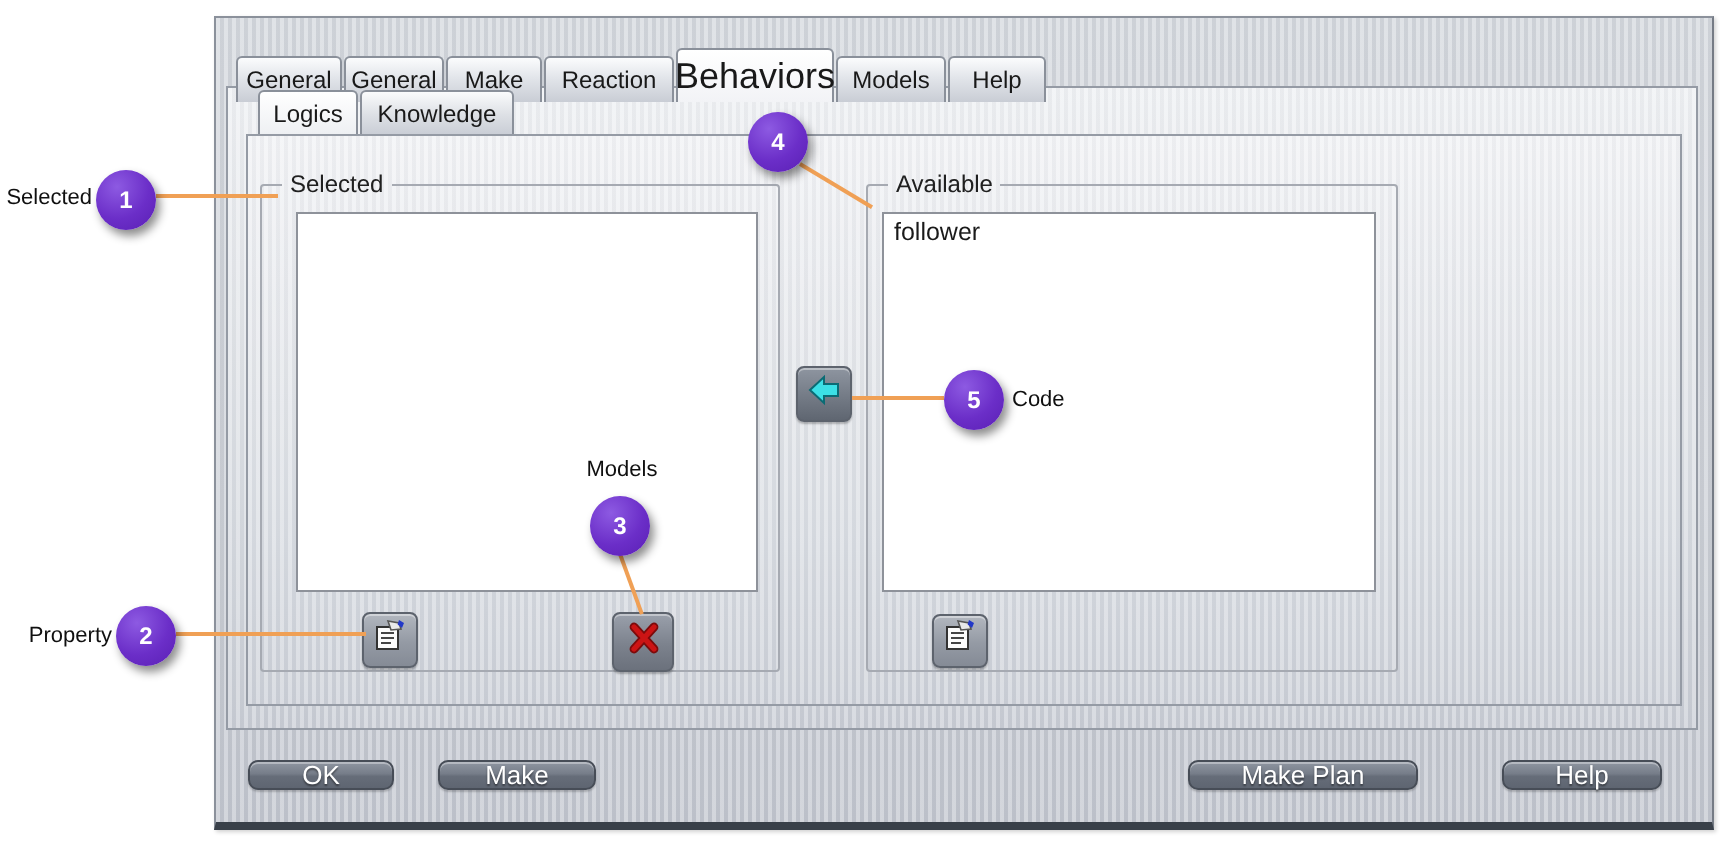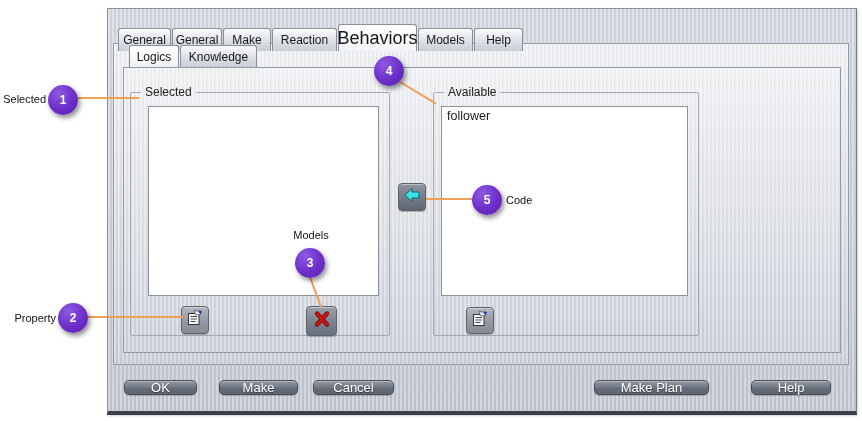--- a/index.html
+++ b/index.html
@@ -179,21 +179,20 @@
         <line x1="4.5" y1="10" x2="11" y2="10" stroke="#444" stroke-width="1"></line>
         <line x1="4.5" y1="12.5" x2="9.5" y2="12.5" stroke="#444" stroke-width="1"></line>
         <polygon points="8,1.5 13.5,2.5 14.5,5.5 9.5,6" fill="#e9e9e9" stroke="#555" stroke-width="0.8"></polygon>
         <polygon points="13.5,1 16,2.5 15,5 12.8,3.2" fill="#2238c8"></polygon>
       </svg>
     </span>
   </div>
 
   <div class="btn" id="btn-ok">OK</div>
   <div class="btn" id="btn-apply">Make</div>
-  <div class="btn" id="btn-cancel">Cancel</div>
   <div class="btn" id="btn-makeplan">Make Plan</div>
   <div class="btn" id="btn-help">Help</div>
 </div>
 
 <div class="clabel ra" style="left:2px;top:93px;width:44px;">Selected</div>
 <div class="callout-circle" style="left:48px;top:85px;">1</div>
 <div class="cline" style="left: 78px; top: 97px; width: 61px; background: rgb(240, 160, 85);"></div>
 
 <div class="clabel ra" style="left:10px;top:312px;width:46px;">Property</div>
 <div class="callout-circle" style="left:58px;top:303px;">2</div>

